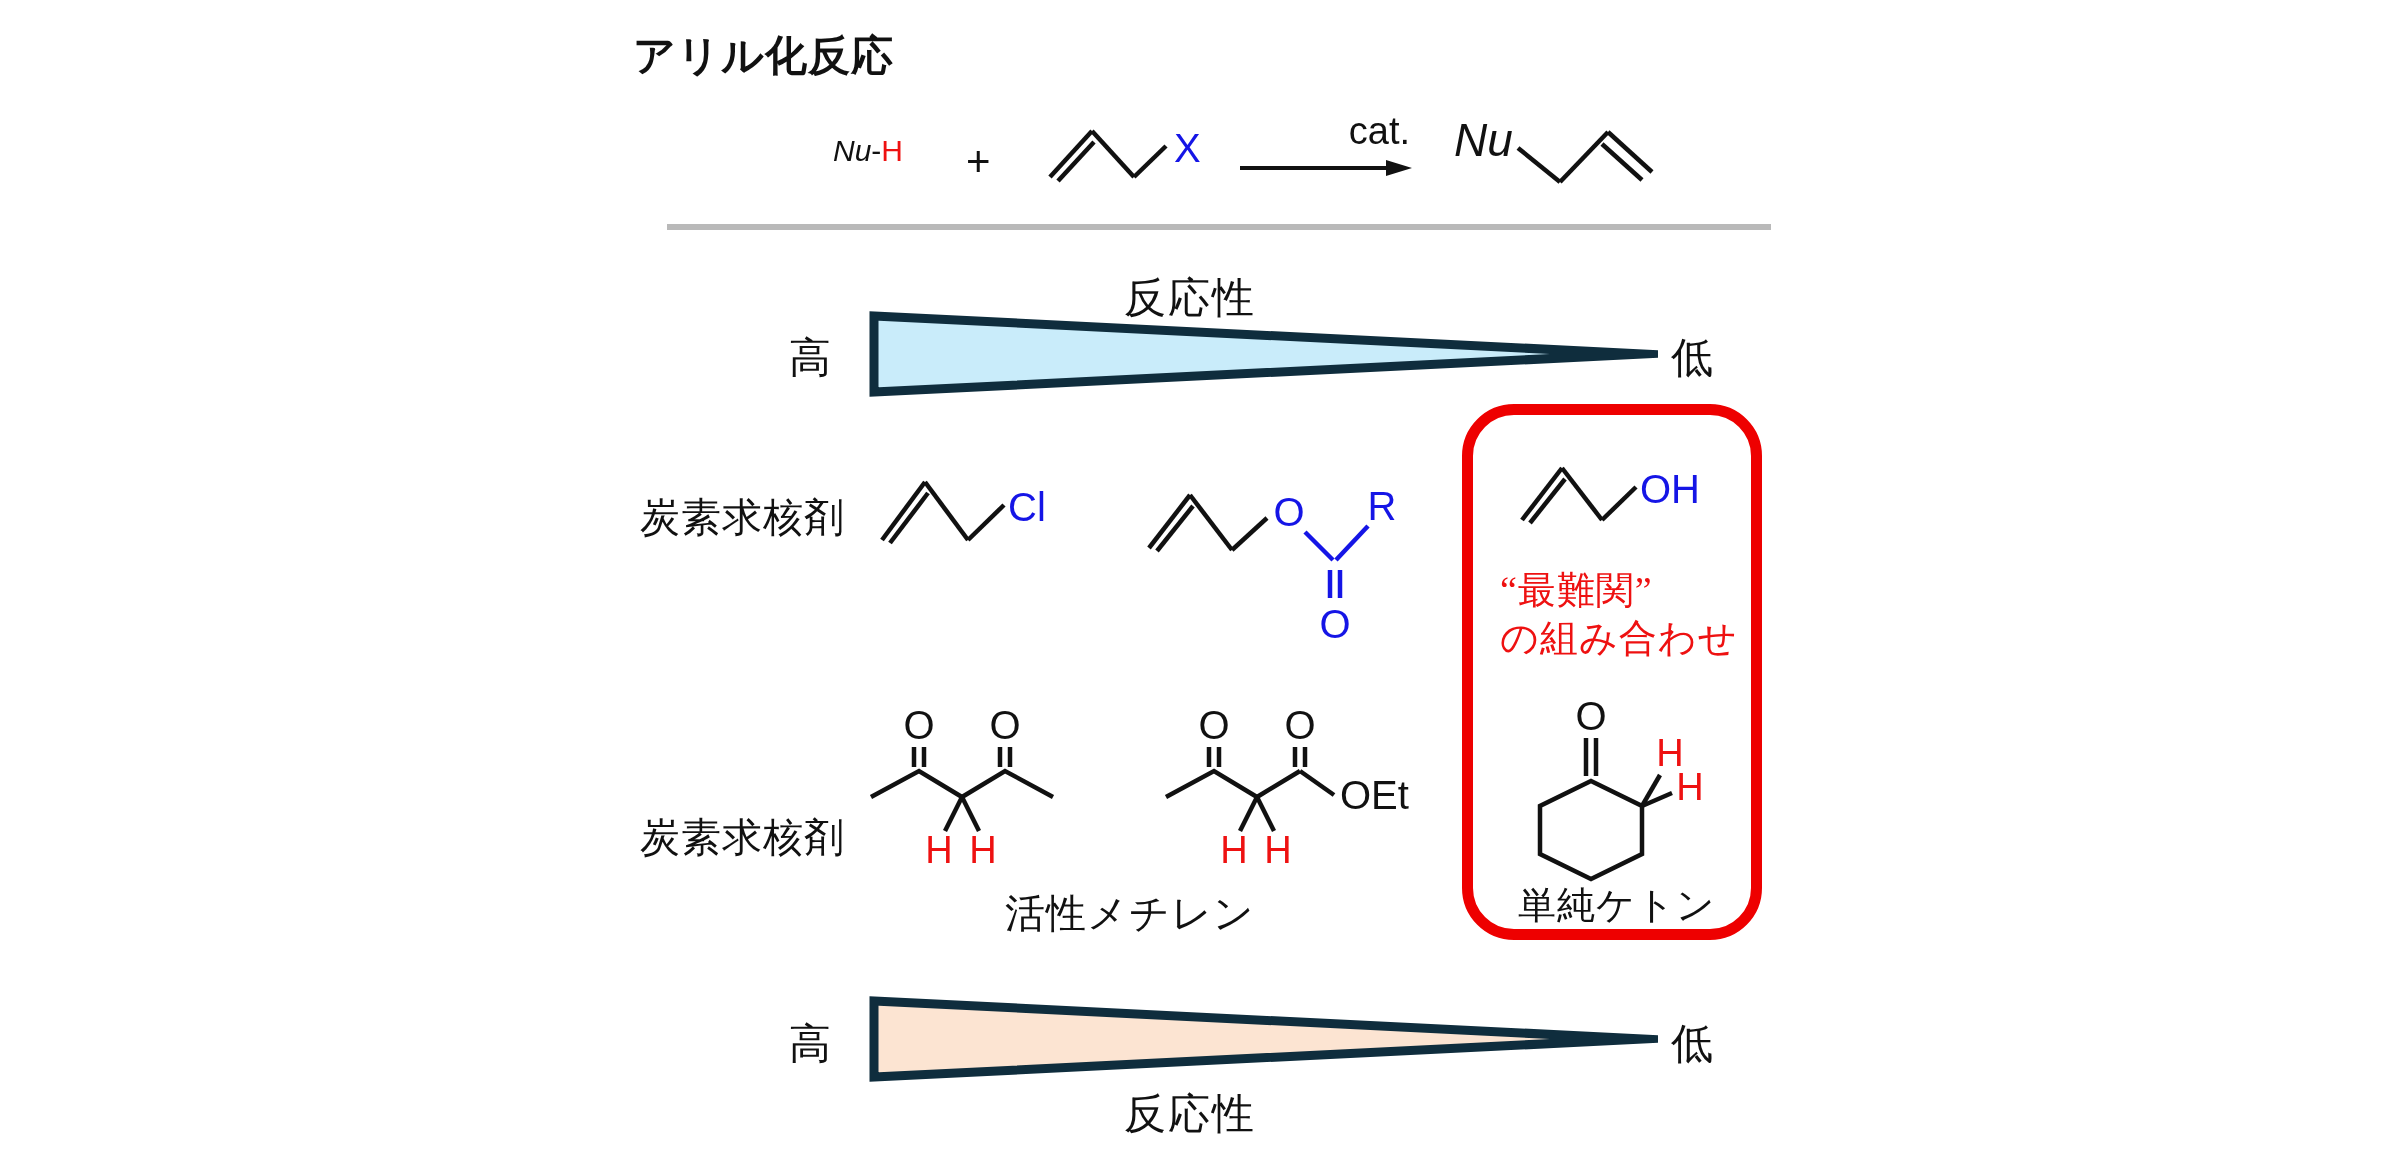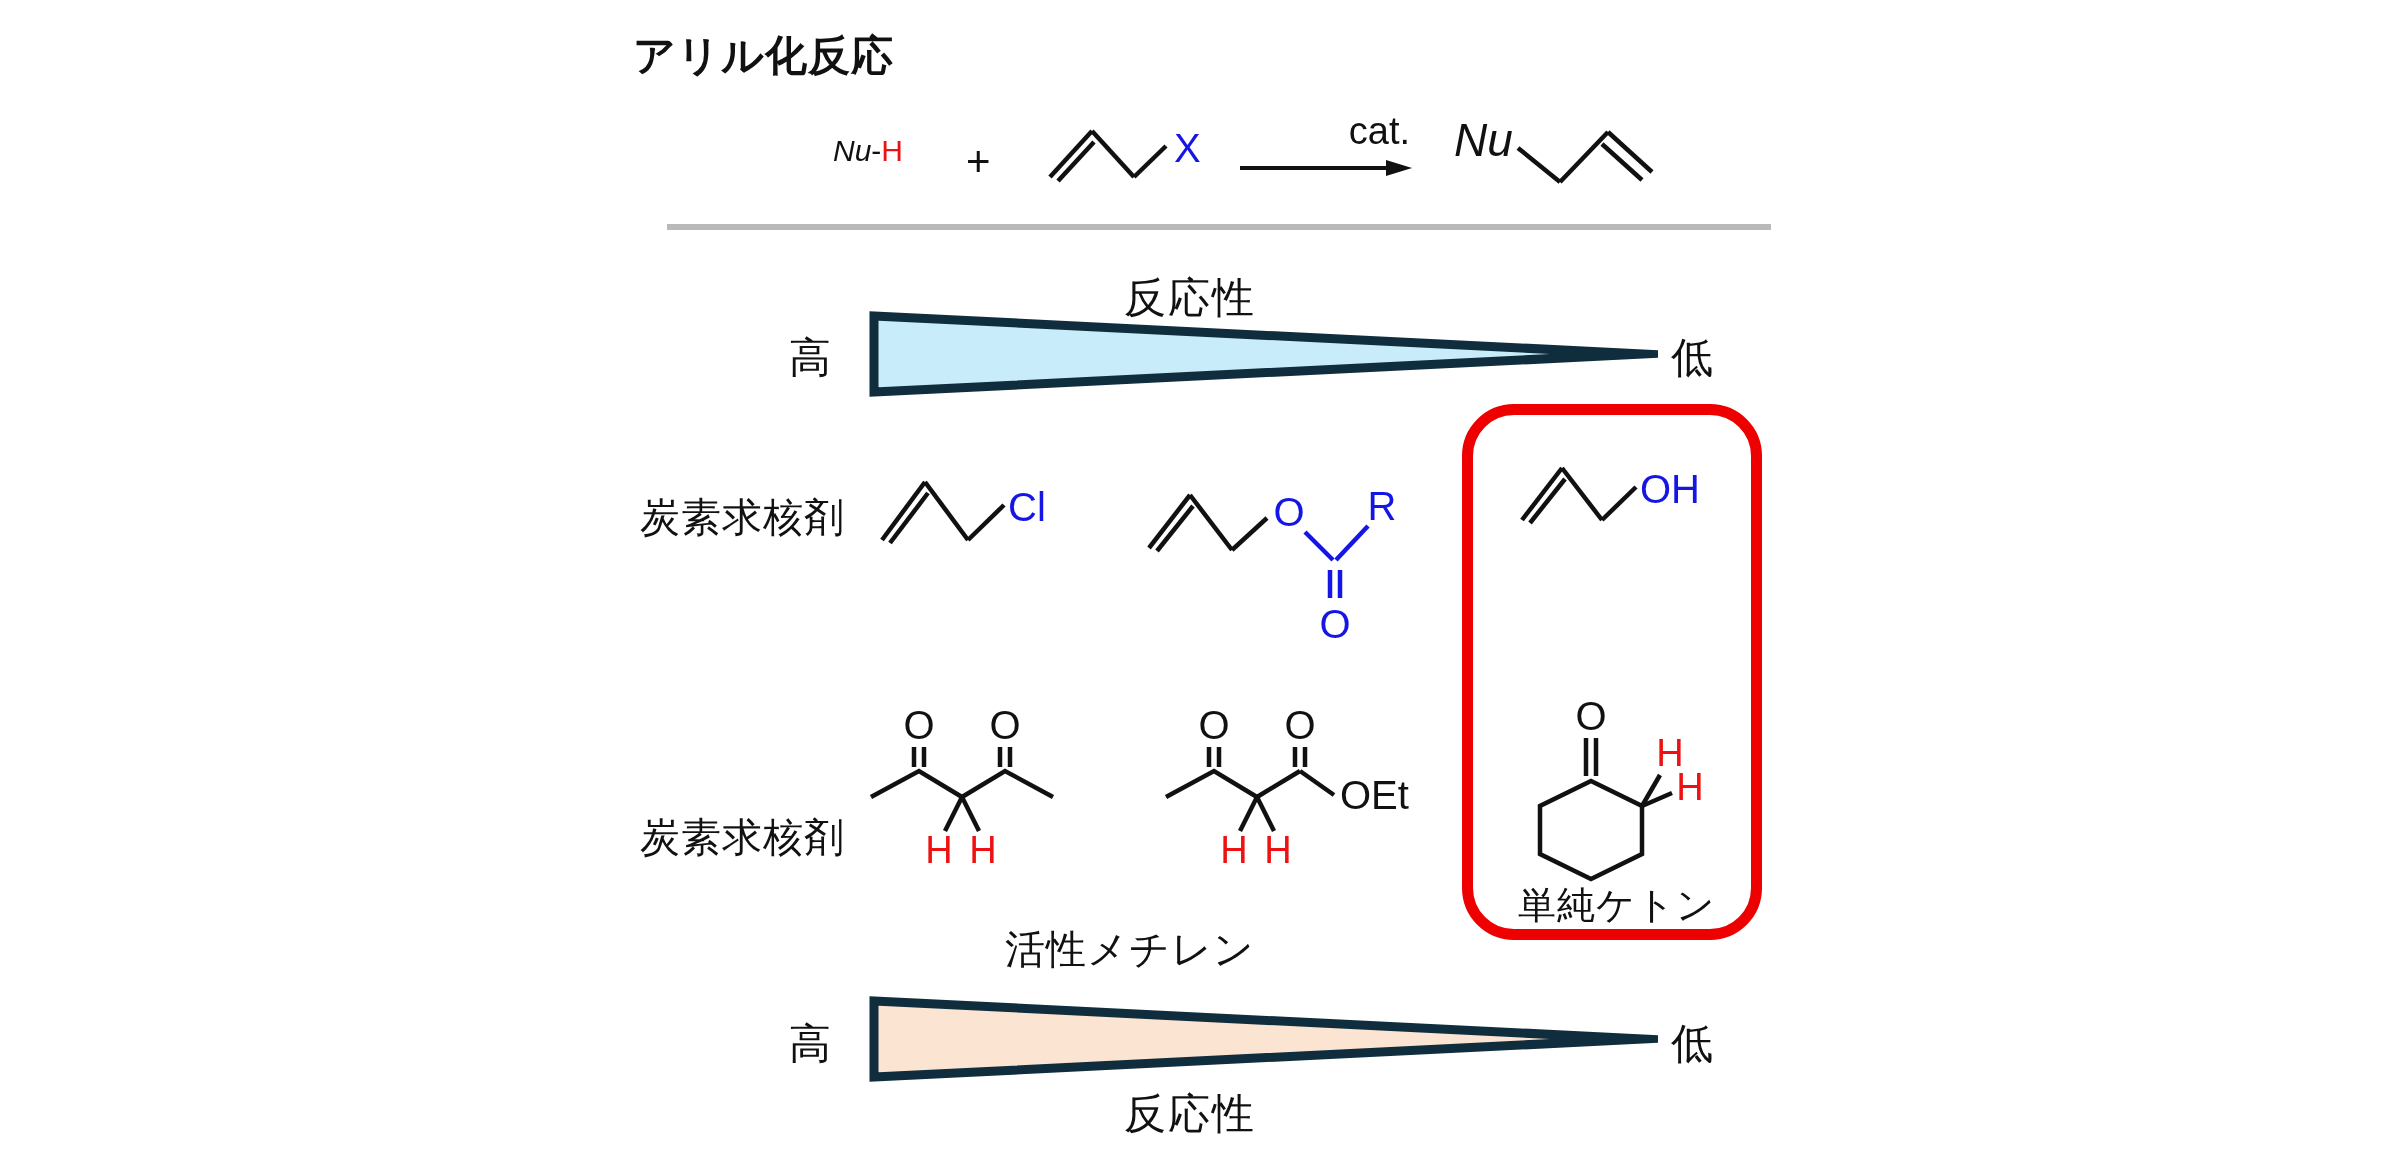--- a/index.html
+++ b/index.html
@@ -110,20 +110,24 @@
   <div class="abs hl-box" style="left:1462px;top:404px;"></div>
 
   <svg class="abs" style="left:1510px;top:445px;" width="215" height="90" viewBox="0 0 215 90">
     <line x1="12" y1="75" x2="52" y2="23" stroke="#111" stroke-width="4.5"></line>
     <line x1="20" y1="78" x2="55" y2="34" stroke="#111" stroke-width="4.5"></line>
     <line x1="52" y1="23" x2="92" y2="75" stroke="#111" stroke-width="4.5"></line>
     <line x1="92" y1="75" x2="126" y2="42" stroke="#111" stroke-width="4.5"></line>
     <text x="130" y="58" class="atom-blue">OH</text>
   </svg>
 
+  <div class="abs hl-text" style="left:1500px;top:566px;">
+    <div>“最難関”</div>
+    <div>の組み合わせ</div>
+  </div>
 
   <div class="abs rowlabel jp" style="left:640px;top:764px;margin-top:46px;">炭素求核剤</div>
 
   <svg class="abs" style="left:855px;top:695px;" width="215" height="180" viewBox="0 0 215 180">
     <text x="64" y="44" text-anchor="middle" class="atom">O</text>
     <text x="150" y="44" text-anchor="middle" class="atom">O</text>
     <line x1="59" y1="52" x2="59" y2="72" stroke="#111" stroke-width="4.5"></line>
     <line x1="69" y1="52" x2="69" y2="72" stroke="#111" stroke-width="4.5"></line>
     <line x1="145" y1="52" x2="145" y2="72" stroke="#111" stroke-width="4.5"></line>
     <line x1="155" y1="52" x2="155" y2="72" stroke="#111" stroke-width="4.5"></line>
@@ -143,21 +147,21 @@
     <line x1="155" y1="52" x2="155" y2="72" stroke="#111" stroke-width="4.5"></line>
     <polyline points="16,102 64,76 107,102 150,76" fill="none" stroke="#111" stroke-width="4.5"></polyline>
     <line x1="150" y1="76" x2="184" y2="100" stroke="#111" stroke-width="4.5"></line>
     <text x="190" y="114" class="atom">OEt</text>
     <line x1="107" y1="102" x2="90" y2="136" stroke="#111" stroke-width="4.5"></line>
     <line x1="107" y1="102" x2="124" y2="136" stroke="#111" stroke-width="4.5"></line>
     <text x="84" y="168" text-anchor="middle" class="atom-red">H</text>
     <text x="128" y="168" text-anchor="middle" class="atom-red">H</text>
   </svg>
 
-  <div class="abs caption jp" style="left:1005px;top:922px;">活性メチレン</div>
+  <div class="abs caption jp" style="left:1005px;top:886px;">活性メチレン</div>
 
   <svg class="abs" style="left:1520px;top:690px;" width="200" height="210" viewBox="0 0 200 210">
     <text x="71" y="40" text-anchor="middle" class="atom">O</text>
     <line x1="66" y1="48" x2="66" y2="86" stroke="#111" stroke-width="4.5"></line>
     <line x1="76" y1="48" x2="76" y2="86" stroke="#111" stroke-width="4.5"></line>
     <polygon points="71,91 122,116 122,164 71,189 20,164 20,116" fill="none" stroke="#111" stroke-width="4.5"></polygon>
     <line x1="122" y1="116" x2="140" y2="85" stroke="#111" stroke-width="4.5"></line>
     <line x1="122" y1="116" x2="152" y2="103" stroke="#111" stroke-width="4.5"></line>
     <text x="150" y="76" text-anchor="middle" class="atom-red">H</text>
     <text x="170" y="110" text-anchor="middle" class="atom-red">H</text>

